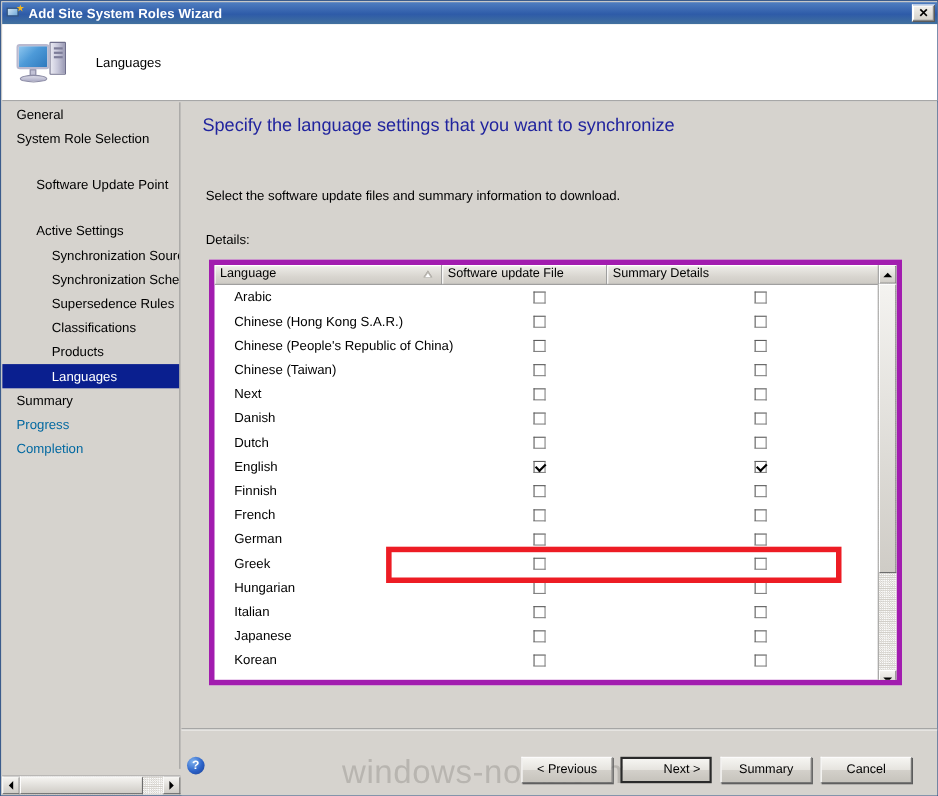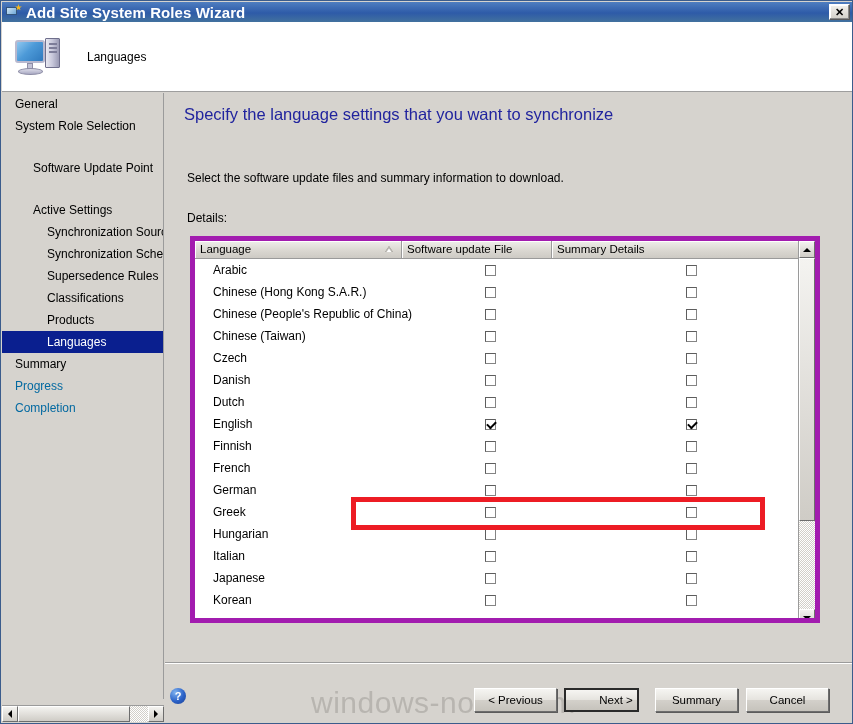--- a/index.html
+++ b/index.html
@@ -47,21 +47,21 @@
     box-sizing: border-box;
   }
   .tb-icon .star {
     position: absolute; right: 0px; top: 0px;
     width: 7px; height: 7px;
     background: #f5b81e;
     clip-path: polygon(50% 0%, 61% 35%, 98% 35%, 68% 57%, 79% 91%, 50% 70%, 21% 91%, 32% 57%, 2% 35%, 39% 35%);
   }
   #titlebar .tb-title {
     color: #ffffff;
-    font-size: 15px;
+    font-size: 12px;
     font-weight: bold;
     letter-spacing: 0.1px;
     white-space: nowrap;
   }
   #close-btn {
     position: absolute;
     right: 3px; top: 2px;
     width: 21px; height: 16px;
     background: linear-gradient(to bottom, #f2f1ee, #d2cfc8);
     border: 1px solid #ffffff;
@@ -473,21 +473,21 @@
     align-items: center;
     justify-content: center;
     cursor: default;
     padding: 0;
   }
   .wz-btn.default {
     border: 2px solid #2a2a2a;
     box-shadow: none;
   }
   #btn-previous { left: 309px; width: 83px; }
-  #btn-next     { left: 399px; width: 75px; padding-left: 29px; }
+  #btn-next     { left: 399px; width: 83px; padding-left: 29px; }
   #btn-summary  { left: 490px; width: 83px; }
   #btn-cancel   { left: 581px; width: 83px; }
 
   #watermark {
     position: absolute;
     left: 146px; top: 22px;
     font-size: 30px;
     color: #b8b5b0;
     white-space: nowrap;
     letter-spacing: 0.5px;
@@ -596,21 +596,21 @@
           <div class="lv-row">
             <div class="lv-cell-lang">Chinese (Taiwan)</div>
             <div class="lv-cell-cb c-file">
               <span class="cbx"></span>
             </div>
             <div class="lv-cell-cb c-sum">
               <span class="cbx"></span>
             </div>
           </div>
           <div class="lv-row">
-            <div class="lv-cell-lang">Czech</div>
+            <div class="lv-cell-lang">Next</div>
             <div class="lv-cell-cb c-file">
               <span class="cbx"></span>
             </div>
             <div class="lv-cell-cb c-sum">
               <span class="cbx"></span>
             </div>
           </div>
           <div class="lv-row">
             <div class="lv-cell-lang">Danish</div>
             <div class="lv-cell-cb c-file">

